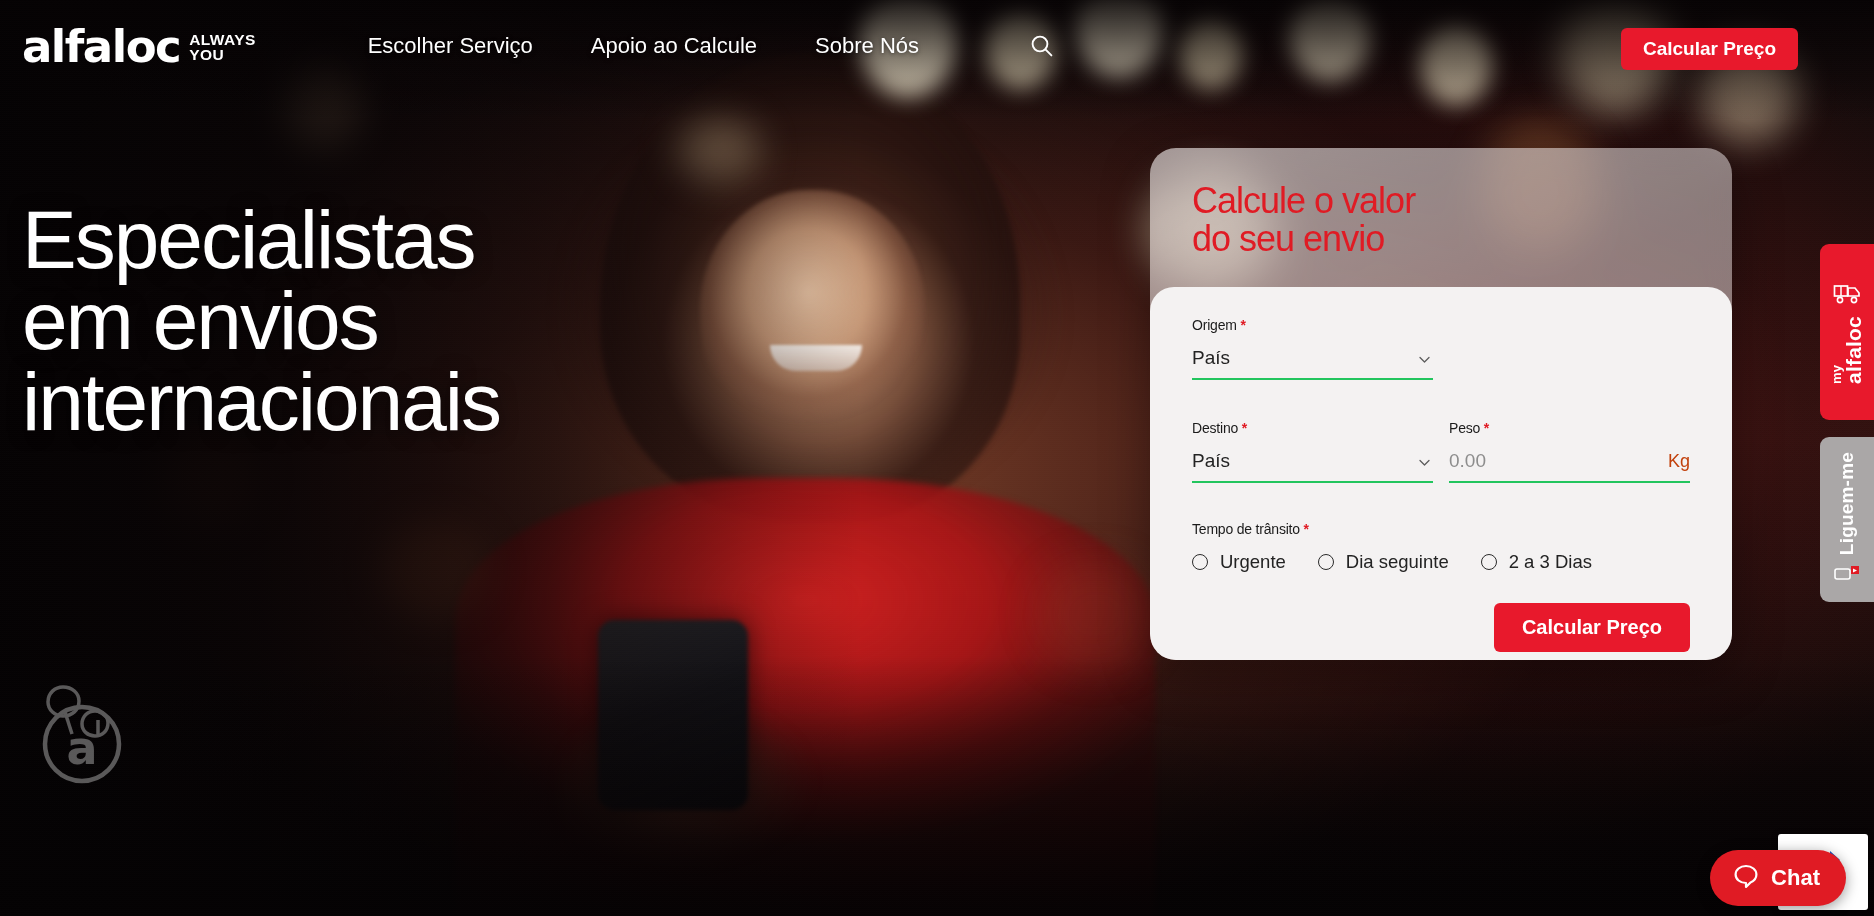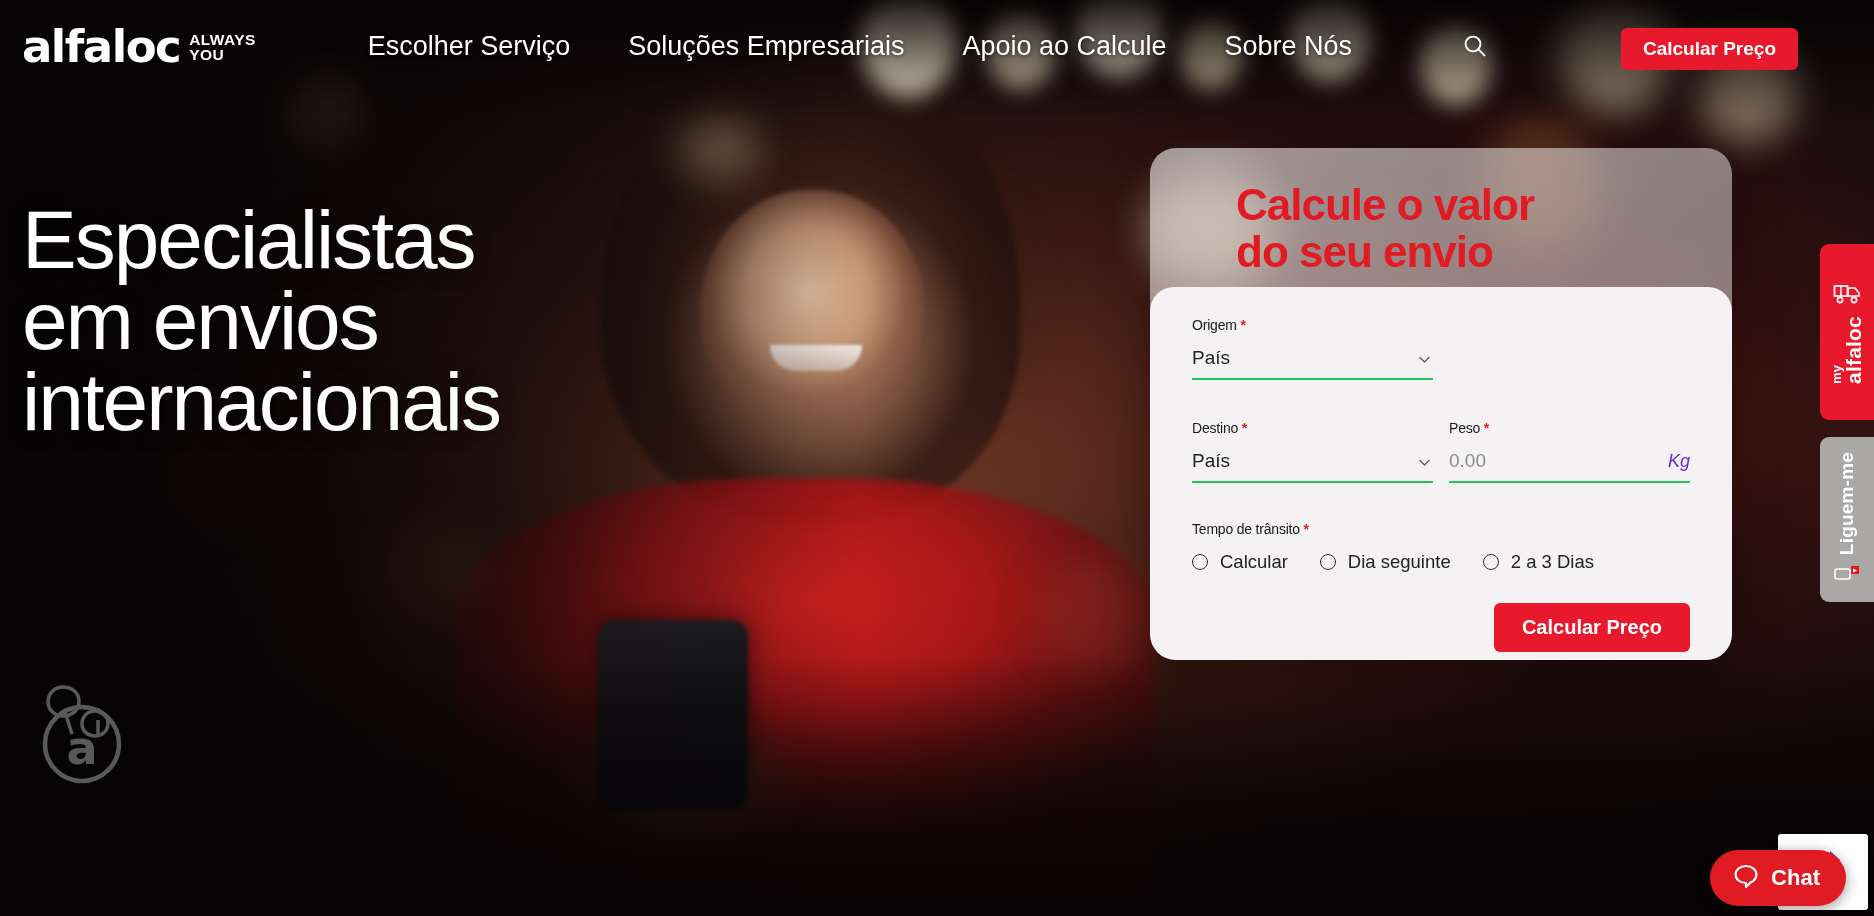--- a/index.html
+++ b/index.html
@@ -111,21 +111,21 @@
   .logo-tag {
     margin-left:9px; color:#fff; font-weight:700;
     font-size:15.5px; line-height:14.5px; letter-spacing:0.4px;
     text-transform:uppercase; padding-top:3px;
   }
 
   .nav-links {
     display:flex; align-items:center; gap:0; margin-left:112px;
   }
   .nav-link {
-    color:#fff; font-size:27px; font-weight:500; white-space:nowrap;
+    color:#fff; font-size:22px; font-weight:500; white-space:nowrap;
     padding:8px 0; margin-right:58px; cursor:pointer;
     text-shadow:0 1px 4px rgba(0,0,0,0.55);
   }
   .nav-link:last-child { margin-right:0; }
 
   .nav-search {
     margin-left:52px; width:26px; height:26px; cursor:pointer;
     display:flex; align-items:center; justify-content:center;
   }
   .nav-cta {
@@ -159,22 +159,22 @@
   #calc-card {
     position:absolute; left:1150px; top:148px; width:582px; height:512px;
     border-radius:26px; z-index:25; overflow:hidden;
     background:linear-gradient(150deg, rgba(236,232,232,0.62) 0%, rgba(222,214,214,0.55) 45%, rgba(228,220,220,0.5) 100%);
     backdrop-filter:blur(16px);
     -webkit-backdrop-filter:blur(16px);
     box-shadow:0 16px 48px rgba(0,0,0,0.35);
   }
   .calc-head { padding:34px 42px 0 42px; }
   .calc-title {
-    color:#e01b24; font-size:44px; font-weight:700; line-height:1.06;
-    letter-spacing:-1px; white-space:pre-line;margin-left:44px;
+    color:#e01b24; font-size:36px; font-weight:400; line-height:1.06;
+    letter-spacing:-1px; white-space:pre-line;
   }
   .calc-body {
     position:absolute; left:0; top:139px; width:582px; height:373px;
     background:#f4f2f2; border-radius:24px;
     padding:30px 42px 0 42px;
   }
 
   .field-row { display:flex; gap:16px; }
   .field { flex:1; min-width:0; }
   .field-label {
@@ -182,21 +182,21 @@
     margin-bottom:14px; white-space:nowrap;
   }
   .req { color:#e01b24; font-weight:700; }
 
   .ctrl {
     position:relative; border-bottom:2px solid #22c55e;
     padding-bottom:9px; display:flex; align-items:center;
   }
   .ctrl-text { font-size:19px; color:#232323; flex:1; }
   .ctrl-text.ph { color:#8d8d8d; }
-  .ctrl-unit { font-size:18px; color:#6d28d9; margin-left:24px;font-style:italic; }
+  .ctrl-unit { font-size:18px; color:#c2410c; margin-left:24px; }
   .chev { width:13px; height:13px; margin-right:2px; flex:none; }
 
   .row-gap { height:40px; }
   .transit-label { margin-top:38px; }
 
   .radio-row { display:flex; align-items:center; gap:0; margin-top:6px; }
   .radio-item { display:flex; align-items:center; cursor:pointer; margin-right:32px; }
   .radio-dot {
     width:16px; height:16px; border:1.6px solid #2b2b2b; border-radius:50%;
     margin-right:12px; flex:none; background:transparent;
@@ -293,21 +293,20 @@
   <div class="logo-wrap">
     <span class="logo-word">alfaloc</span>
     <span class="logo-tag">
       <span>ALWAYS</span><br>
       <span>YOU</span>
     </span>
   </div>
 
   <div class="nav-links">
     <a class="nav-link">Escolher Serviço</a>
-    <a class="nav-link">Soluções Empresariais</a>
     <a class="nav-link">Apoio ao Calcule</a>
     <a class="nav-link">Sobre Nós</a>
     <span class="nav-search">
       <svg width="26" height="26" viewBox="0 0 26 26" fill="none">
         <circle cx="11" cy="11" r="7.4" stroke="#ffffff" stroke-width="1.9"></circle>
         <line x1="16.4" y1="16.4" x2="22.4" y2="22.4" stroke="#ffffff" stroke-width="1.9" stroke-linecap="round"></line>
       </svg>
     </span>
   </div>
 
@@ -388,21 +387,21 @@
       </div>
     </div>
 
     <div class="field-label transit-label">
       <span>Tempo de trânsito</span>
       <span class="req">*</span>
     </div>
     <div class="radio-row">
       <label class="radio-item">
         <span class="radio-dot"></span>
-        <span class="radio-label">Calcular</span>
+        <span class="radio-label">Urgente</span>
       </label>
       <label class="radio-item">
         <span class="radio-dot"></span>
         <span class="radio-label">Dia seguinte</span>
       </label>
       <label class="radio-item">
         <span class="radio-dot"></span>
         <span class="radio-label">2 a 3 Dias</span>
       </label>
     </div>

